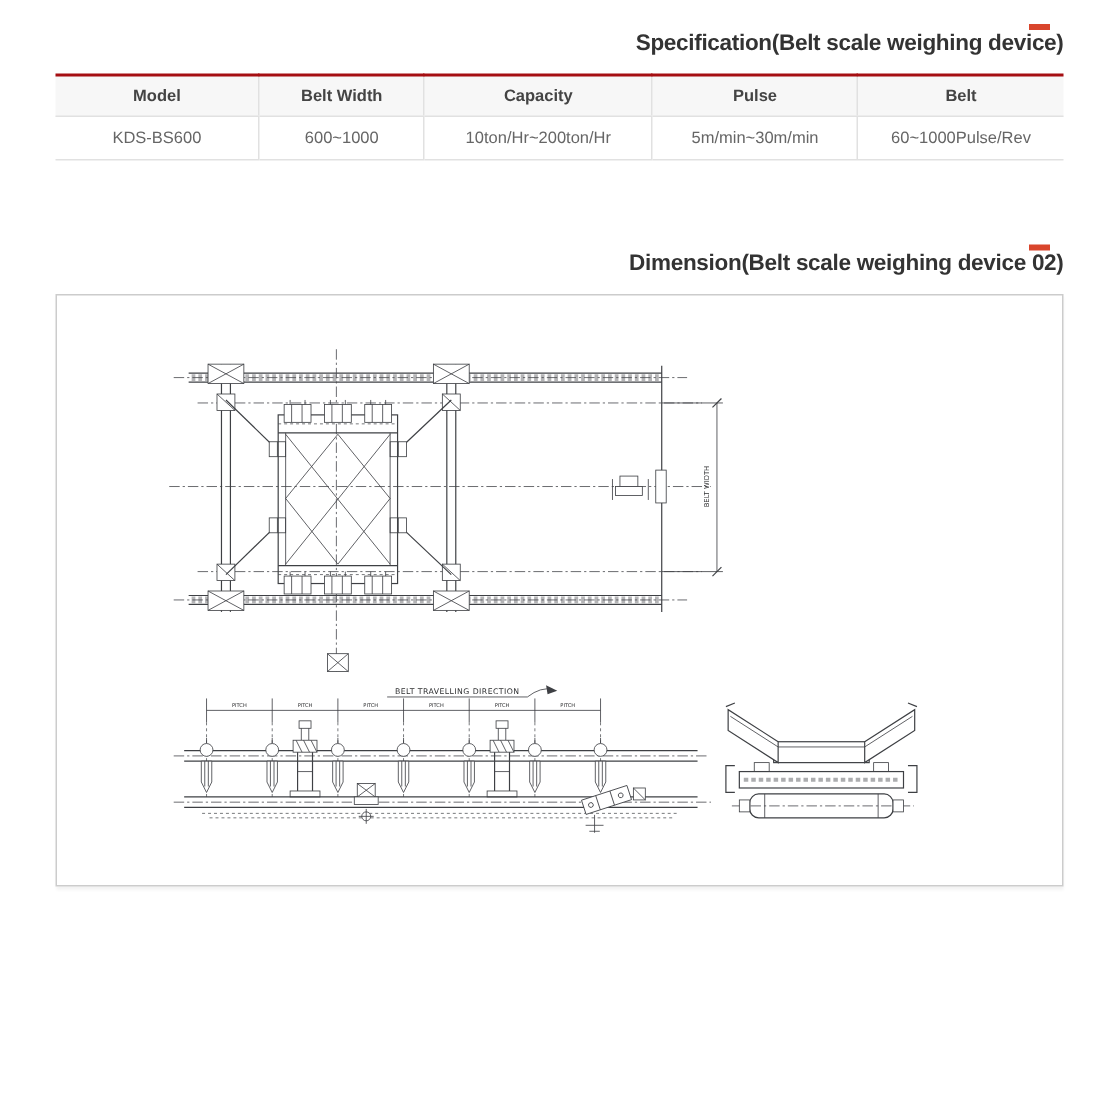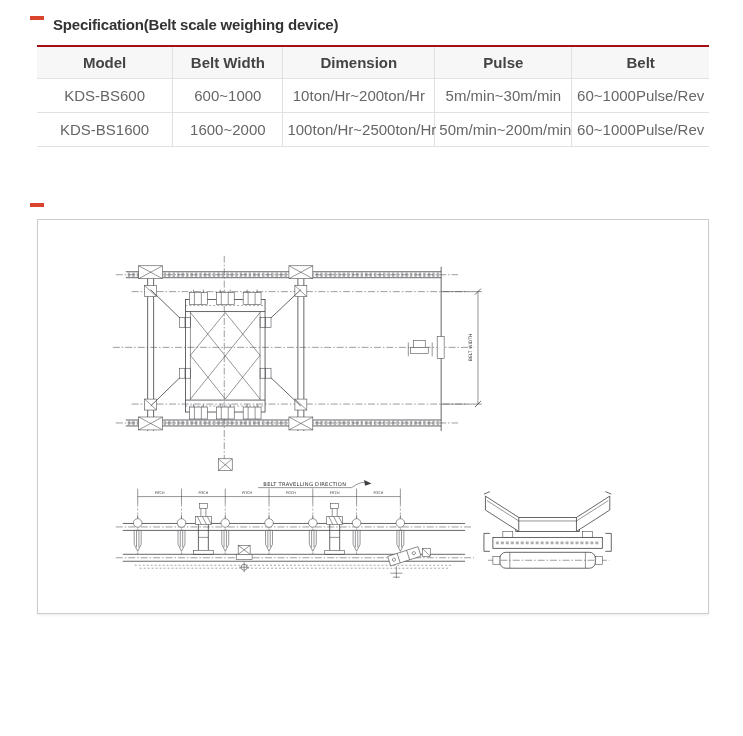--- a/index.html
+++ b/index.html
@@ -4,32 +4,32 @@
 <style>
   * { margin:0; padding:0; box-sizing:border-box; }
   html,body { background:#fff; }
   body {
     width:743px; height:736px;
     font-family:"Liberation Sans", sans-serif;
     color:#333;
     padding:16px 34px 0 37px;
     overflow:hidden;
   }
-  .section-header { display:flex; align-items:flex-start; margin-left:-7px; margin-bottom:12px; }
+  .section-header { display:flex; align-items:flex-end; margin-left:-7px; margin-bottom:12px;flex-direction:column; }
   .section-header .dash {
     width:14px; height:4px; background:var(--accent,#d9452c);
     margin-right:9px; display:inline-block;
   }
   .section-header h2 {
     font-size:15px; font-weight:bold; color:#333; letter-spacing:-0.2px;
   }
   table.spec {
     width:100%; border-collapse:collapse; table-layout:fixed;
     border-top:2px solid var(--table-top,#a50e12);
-    font-size:15px;
+    font-size:11px;
   }
   table.spec th {
     background:#f7f7f7; color:#444; font-weight:bold;
     padding:7px 4px; border-bottom:1px solid #e1e1e1;
     border-left:1px solid #e1e1e1;
   }
   table.spec td {
     color:#666; text-align:center; padding:8px 4px;
     border-bottom:1px solid #e1e1e1; border-left:1px solid #e1e1e1;
   }
@@ -65,47 +65,41 @@
     <col style="width:20.2%">
       <col style="width:16.4%">
       <col style="width:22.6%">
     <col style="width:20.4%">
       <col style="width:20.4%">
   </colgroup>
   <thead>
       <tr>
         <th>Model</th>
         <th>Belt Width</th>
-        <th>Dimension</th>
+        <th>Capacity</th>
         <th>Pulse</th>
         <th>Belt</th>
       </tr>
     </thead>
   <tbody>
       <tr>
         <td>KDS-BS600</td>
         <td>600~1000</td>
         <td>10ton/Hr~200ton/Hr</td>
         <td>5m/min~30m/min</td>
         <td>60~1000Pulse/Rev</td>
       </tr>
-      <tr>
-        <td>KDS-BS1600</td>
-        <td>1600~2000</td>
-        <td>100ton/Hr~2500ton/Hr</td>
-        <td>50m/min~200m/min</td>
-        <td>60~1000Pulse/Rev</td>
-      </tr>
     </tbody>
 </table>
 
 <div class="gap"></div>
 
 <div class="section-header">
   <span class="dash"></span>
+  <h2>Dimension(Belt scale weighing device 02)</h2>
 </div>
 
 <div class="drawing-box">
 <svg viewBox="0 0 669 395" preserveAspectRatio="xMidYMid meet">
   <defs>
     <g id="lc">
           <rect class="thin wh" x="0" y="0" width="18" height="12"></rect>
           <line class="thin" x1="5" y1="0" x2="5" y2="12"></line>
           <line class="thin" x1="12" y1="0" x2="12" y2="12"></line>
           <line class="thin" x1="4" y1="-3" x2="4" y2="0"></line>

